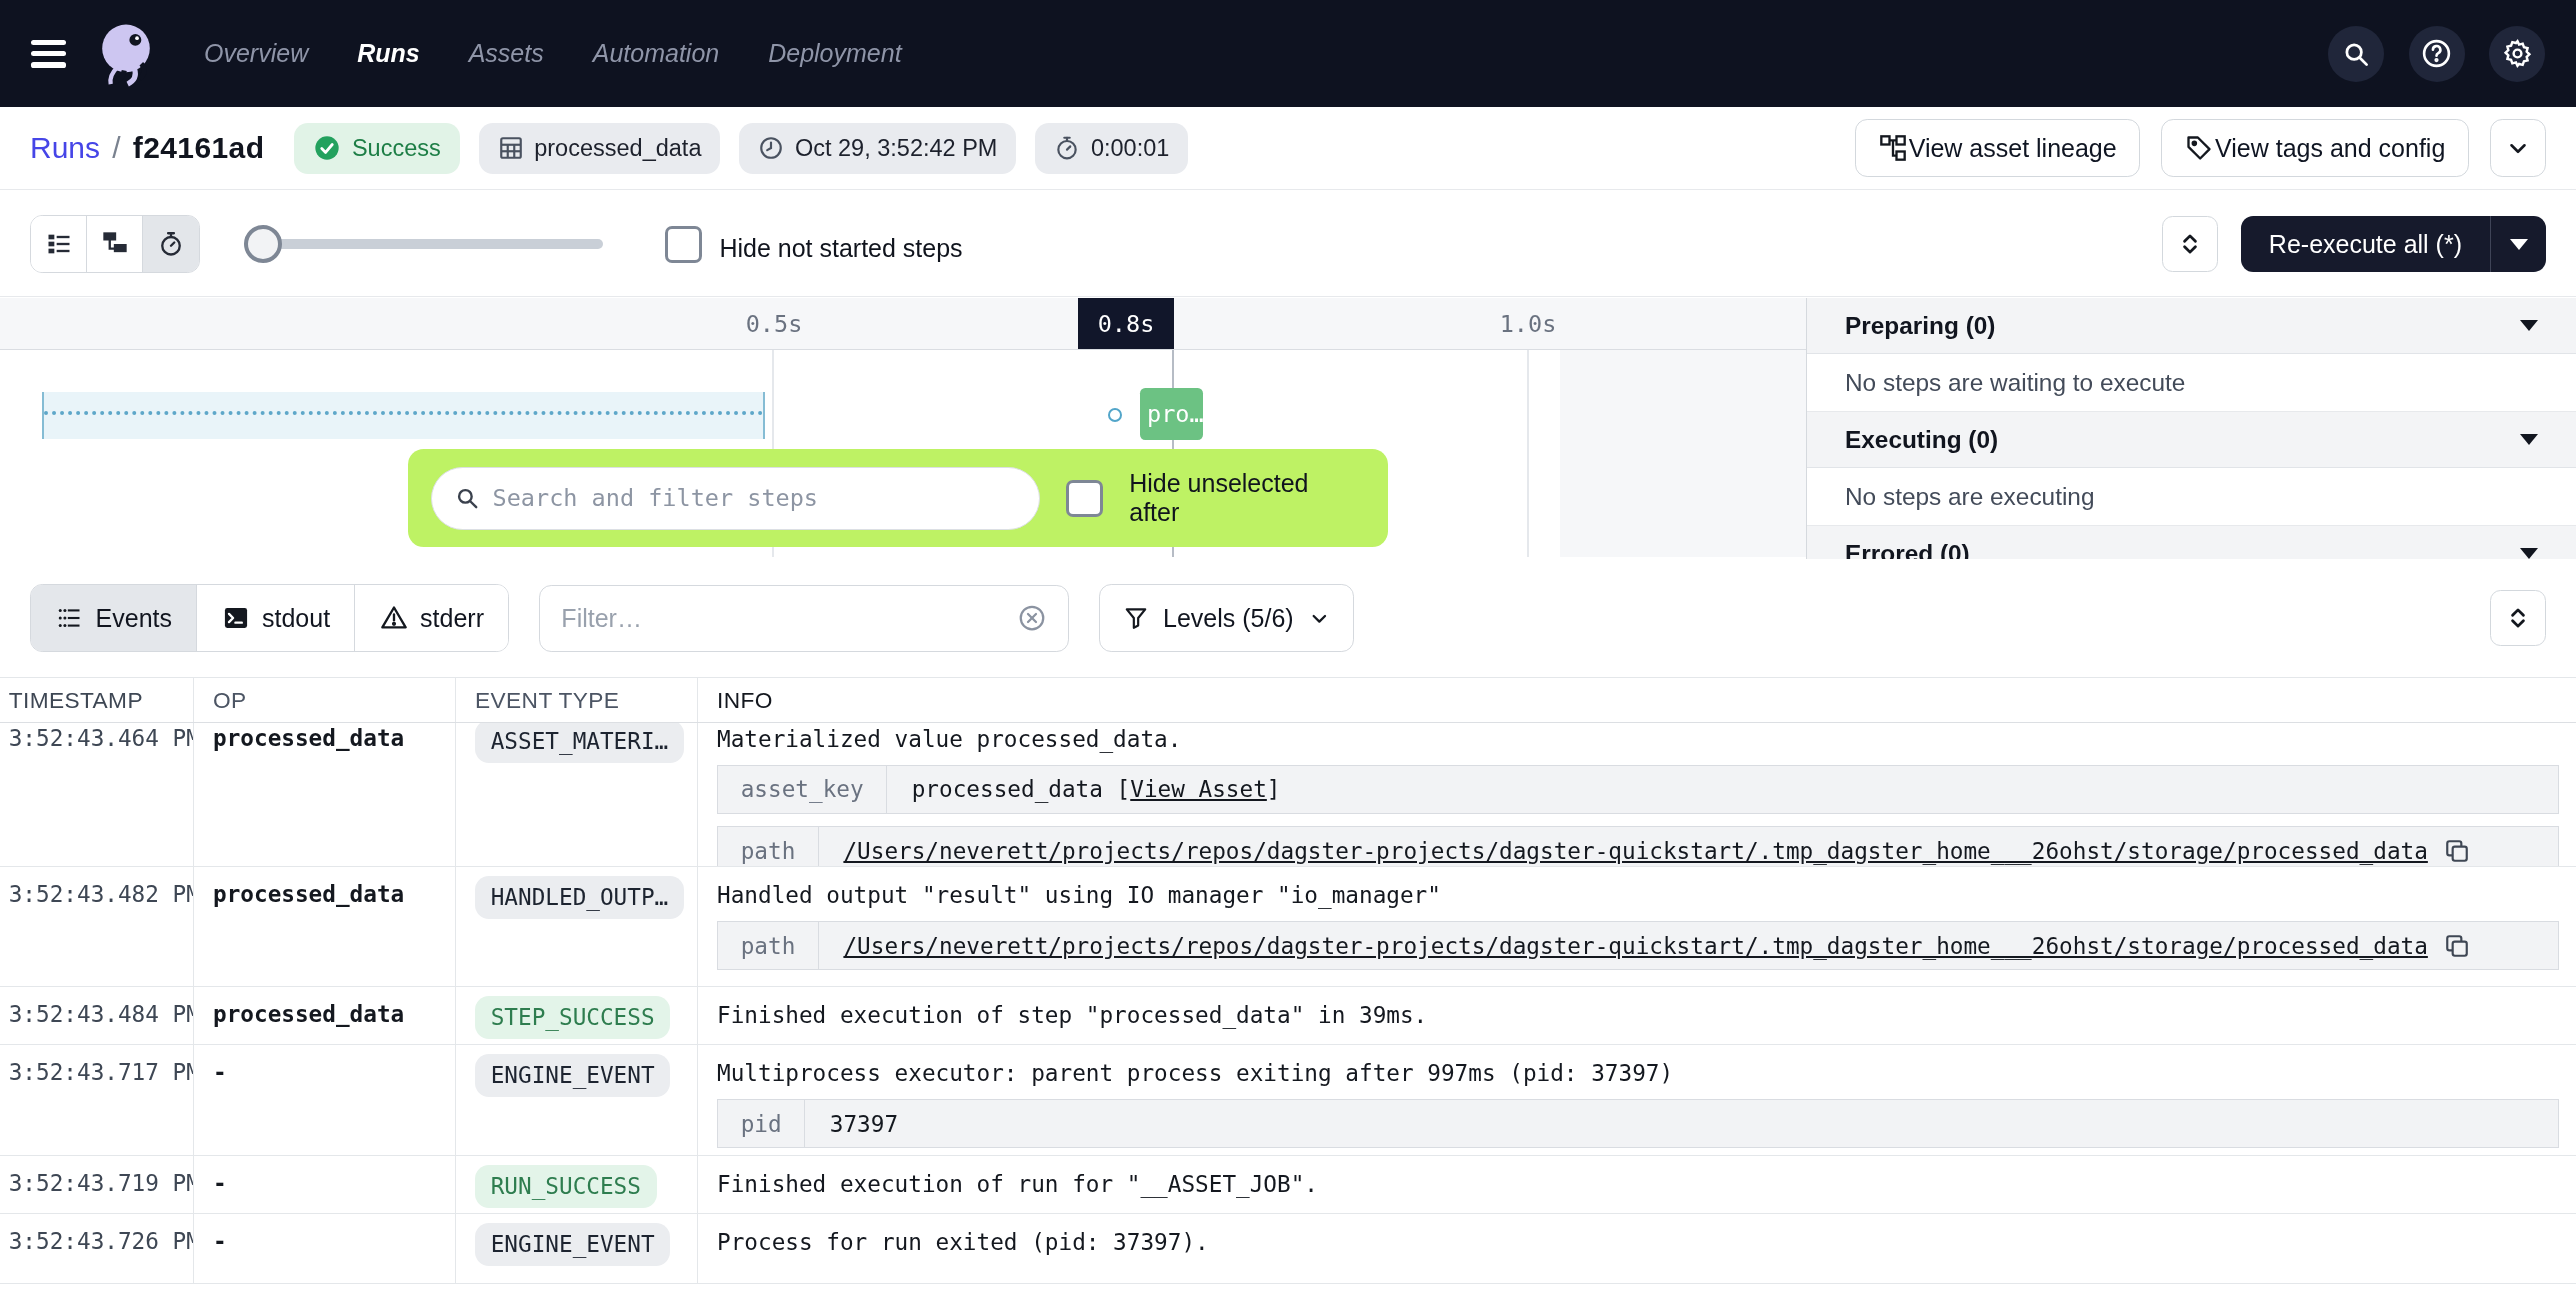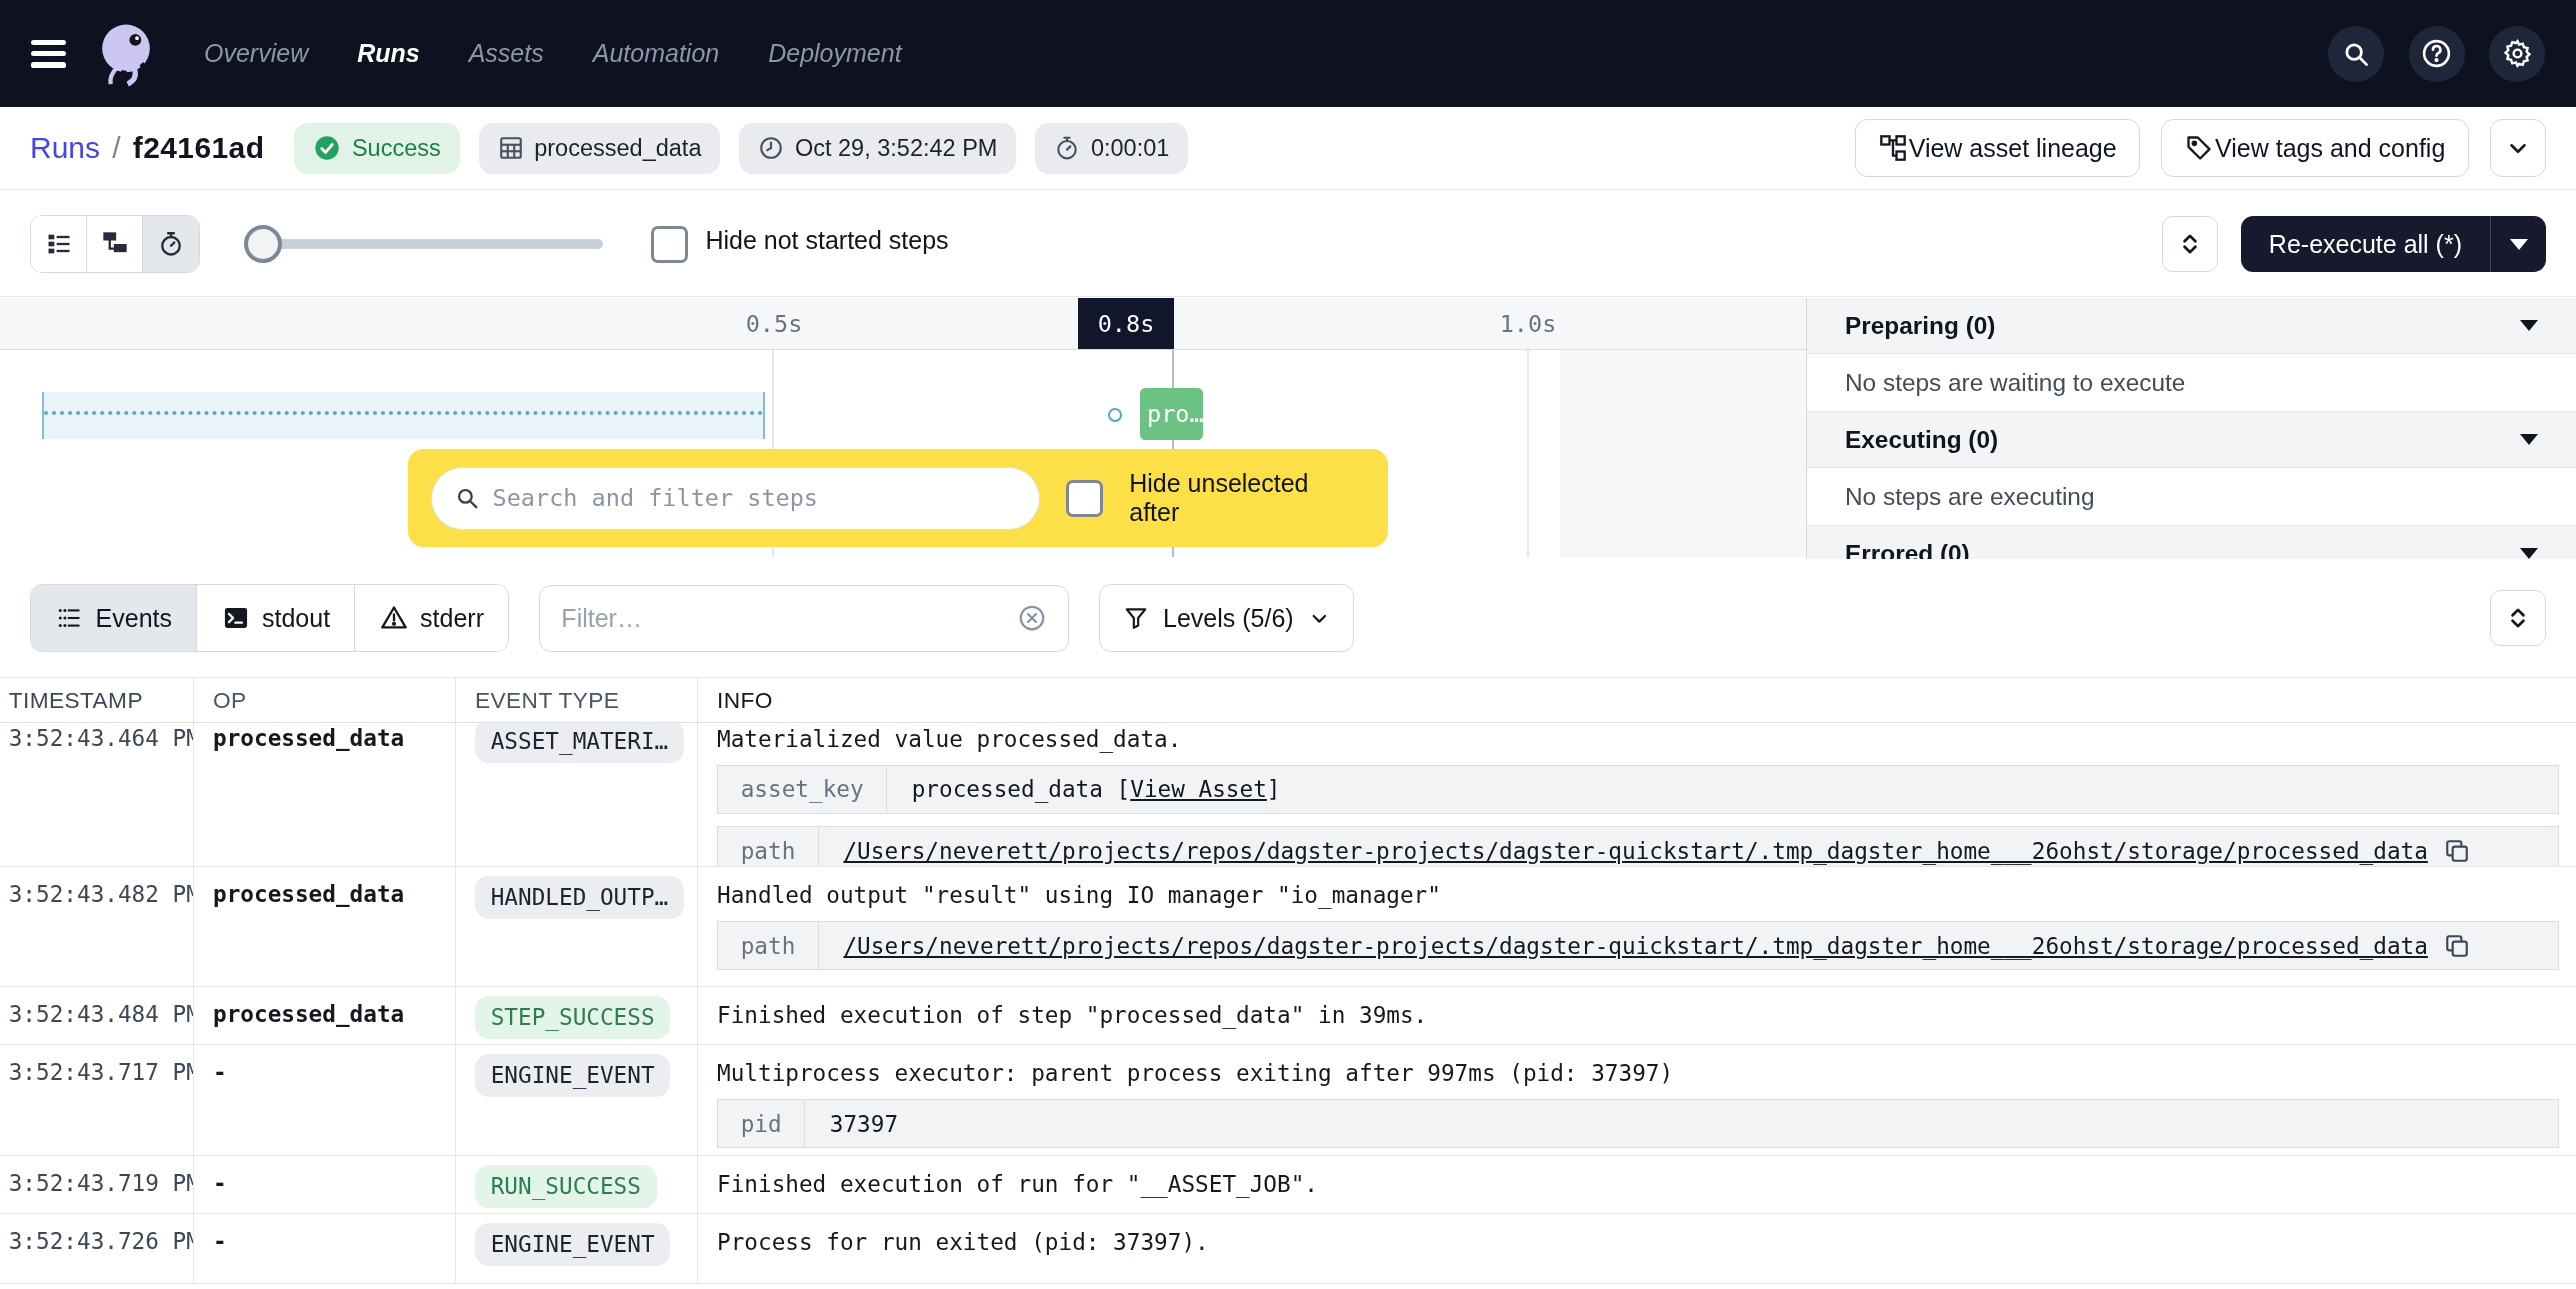--- a/index.html
+++ b/index.html
@@ -42,21 +42,21 @@
     border-bottom:1.7px solid #e7e9ec; display:flex; align-items:center; padding:0 30px; }
   .seg { display:flex; border:1.7px solid #d5d9de; border-radius:12.2px; overflow:hidden; height:58px; background:#fff; }
   .seg-btn { width:56px; display:flex; align-items:center; justify-content:center;
     border-right:1.7px solid #d5d9de; background:#fff; cursor:pointer; }
   .seg-btn:last-child { border-right:none; }
   .seg-btn.selected { background:#e3e6ea; }
   .slider { position:relative; margin-left:44px; width:359px; height:58px; }
   .slider-track { position:absolute; left:0; right:0; top:23.5px; height:10.5px; background:#c9cfd7; border-radius:5.2px; }
   .slider-knob { position:absolute; left:0; top:9.6px; width:38px; height:38px; border-radius:50%;
     background:#f2f3f5; border:4.4px solid #7e8795; cursor:pointer; }
-  .check-group { display:flex; align-items:flex-start; gap:17.4px; margin-left:48px; }
+  .check-group { display:flex; align-items:flex-end; gap:17.4px; margin-left:62px; }
   .checkbox { width:37px; height:37px; border:3.5px solid #7e8795; border-radius:7px; background:#fff; cursor:pointer; flex:none; }
   .check-label { font-size:25px; color:#10141d; }
   .gantt-toolbar-right { margin-left:auto; display:flex; align-items:center; gap:22.7px; }
   .btn-dark { display:flex; align-items:stretch; height:56px; background:#161a2c; border-radius:12.2px;
     color:#fff; cursor:pointer; overflow:hidden; }
   .btn-dark-label { display:flex; align-items:center; padding:0 28px; font-size:25px; font-weight:500; }
   .btn-dark-caret { display:flex; align-items:center; justify-content:center; width:56px; border-left:1.7px solid #3f4457; }
   .caret-down-white { width:0; height:0; border-left:9.6px solid transparent; border-right:9.6px solid transparent; border-top:11.3px solid #fff; }
 
   
@@ -71,21 +71,21 @@
   .cursor-line { position:absolute; top:0; bottom:0; left:1172px; width:1.7px; background:#b6bcc5; z-index:1; }
   .gray-zone { position:absolute; top:0; bottom:0; left:1560px; right:0; background:#f6f7f9; }
   .wait-bar { position:absolute; left:42px; width:723px; top:42px; height:47px; background:#e9f4f9;
     border-left:2.6px solid #85bcd4; border-right:2.6px solid #85bcd4; }
   .wait-bar::after { content:""; position:absolute; left:0; right:0; top:19px; border-top:4.4px dotted #5ea7c9; }
   .step-dot { position:absolute; left:1108px; top:58px; width:14px; height:14px; border:2.6px solid #52a5c9;
     border-radius:50%; background:#fff; z-index:2; }
   .step-box { position:absolute; left:1140px; top:38px; width:63px; height:52px; background:#6cc283;
     border-radius:5.2px; color:#fff; font-family:"DejaVu Sans Mono", monospace; font-size:23.5px;
     display:flex; align-items:center; padding-left:7px; overflow:hidden; white-space:nowrap; z-index:2; cursor:pointer; }
-  .step-overlay { position:absolute; left:408px; top:99px; width:980px; height:98px; background:#fde047;
+  .step-overlay { position:absolute; left:408px; top:99px; width:980px; height:98px; background:#bef264;
     border-radius:15.7px; display:flex; align-items:center; padding:0 22.7px; gap:26px; z-index:3; }
   .step-search { display:flex; align-items:center; gap:12.2px; width:610px; height:63px; background:#fff;
     border:1.7px solid #dcdfe4; border-radius:35px; padding:0 22.7px; }
   .step-search input { border:none; outline:none; flex:1; font-family:"DejaVu Sans Mono", monospace;
     font-size:23.5px; color:#30363f; background:transparent; }
   .step-search input::placeholder { color:#8d95a3; }
 
   
   .right-panel { position:absolute; left:1806px; top:298px; width:770px; height:261px;
     border-left:1.7px solid #d5d9de; background:#fff; overflow:hidden; }

